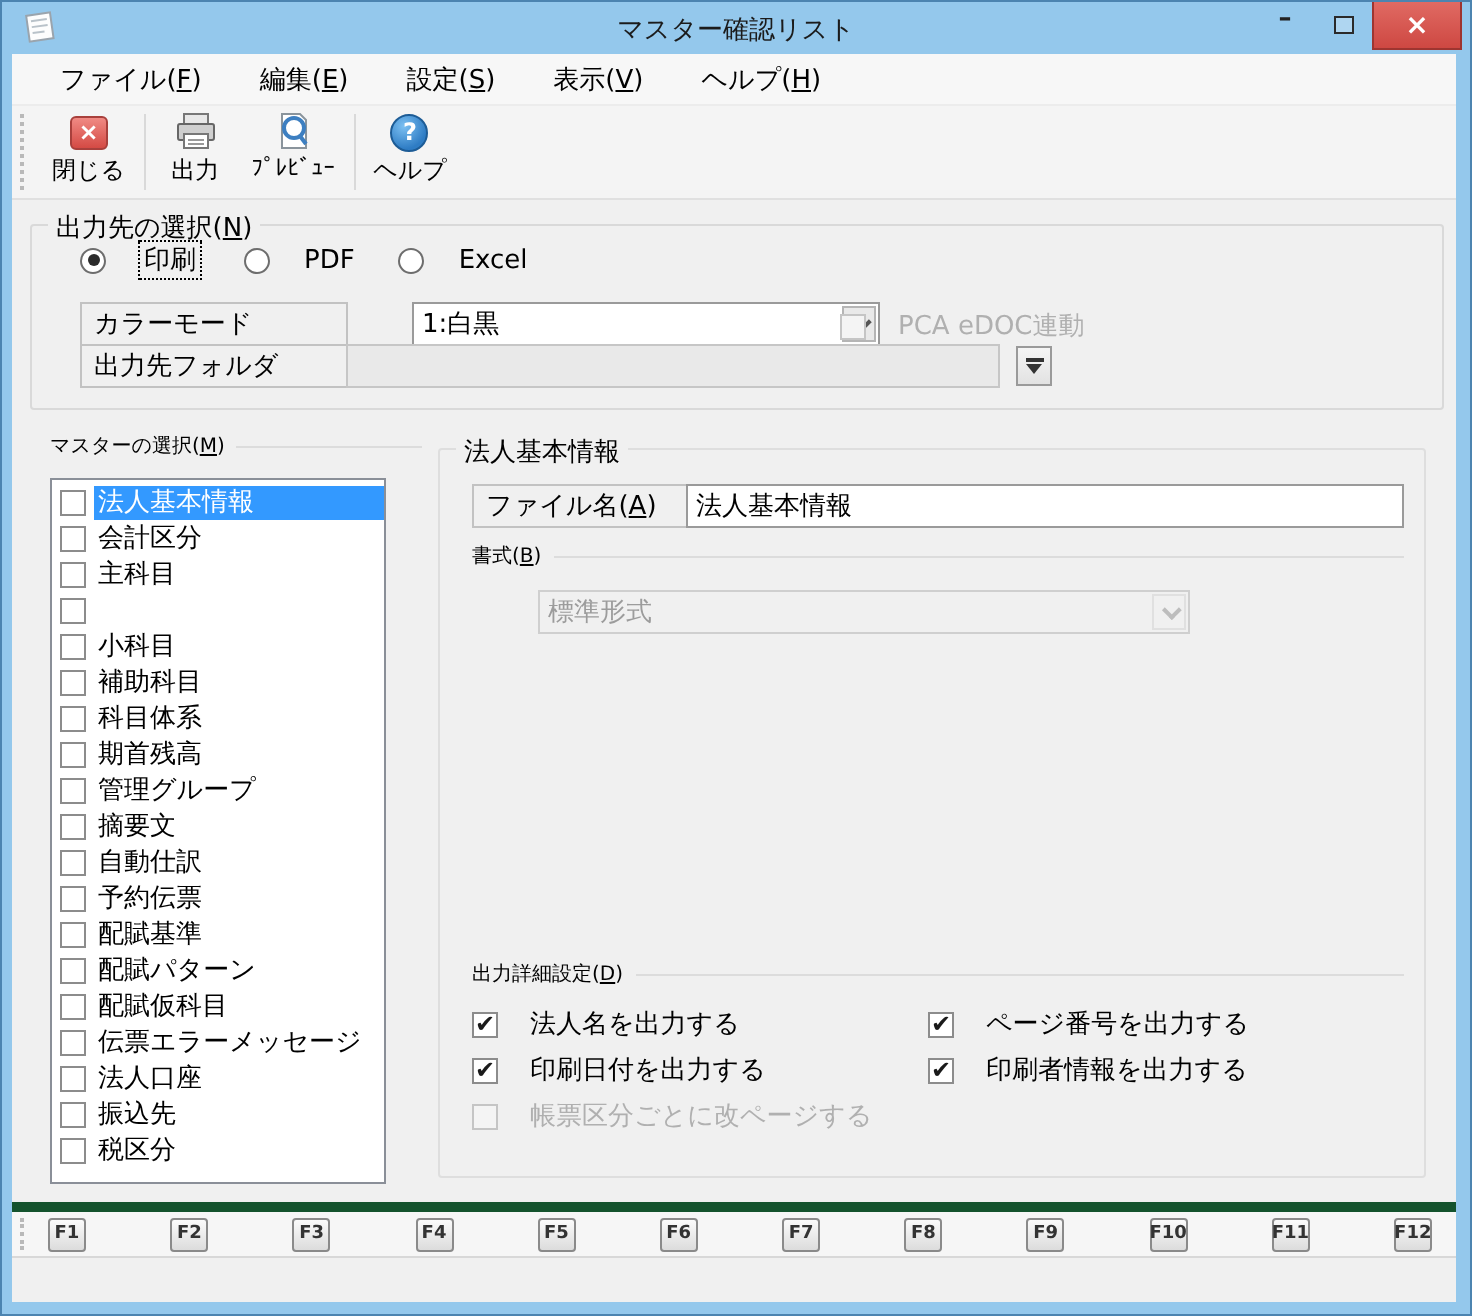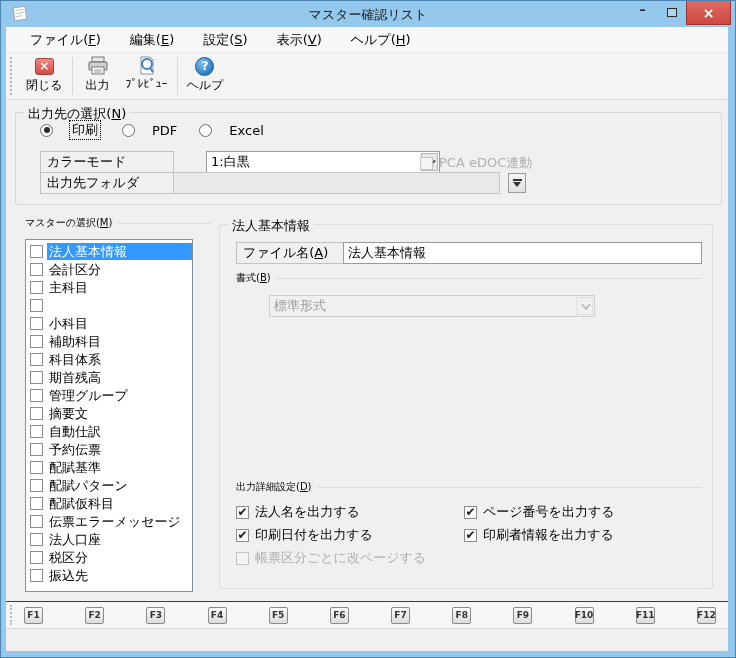--- a/index.html
+++ b/index.html
@@ -45,38 +45,38 @@
   .textbox.disabled { background:#e9e9e9; border-color:#c6c6c6; }
   .combo { position:absolute; height:22px; border:1px solid #9a9a9a; background:#fff; display:flex; align-items:center; padding:0 4px; font-size:13px;margin-left:33px; }
   .combo .arrowbtn { position:absolute; right:1px; top:1px; bottom:1px; width:17px; background:#e9e9e9; border:1px solid #b5b5b5; display:flex; align-items:center; justify-content:center; }
   .chev { width:7px; height:7px; border-right:2px solid #555; border-bottom:2px solid #555; transform:rotate(45deg) translateY(-2px); }
   .combo.disabled { background:#f0f0f0; border-color:#cfcfcf; color:#9c9c9c; }
   .combo.disabled .arrowbtn { background:#f0f0f0; border-color:#e0e0e0; }
   .combo.disabled .chev { border-color:#bdbdbd; }
 
   .checkbox { width:13px; height:13px; border:1px solid #8c8c8c; background:#fff; display:inline-flex; align-items:center; justify-content:center; font-size:12px; line-height:1; color:#1a1a1a; flex:0 0 auto; }
   .checkbox.disabled { border-color:#c5c5c5; background:#f4f4f4; }
-  .check-row { display:flex; align-items:center; gap:6px; font-size:13px;justify-content:space-between; }
+  .check-row { display:flex; align-items:center; gap:16px; font-size:13px;justify-content:space-between; }
   .check-row.disabled { color:#b0b0b0; }
 
   .radio { width:13px; height:13px; border:1px solid #6d6d6d; border-radius:50%; background:#fff; display:inline-flex; align-items:center; justify-content:center; flex:0 0 auto; }
   .radio .dot { width:6px; height:6px; border-radius:50%; background:#2b2b2b; }
   .radio-row { display:flex; align-items:center; gap:17px; font-size:13px; }
   .focusrect { outline:1px dotted #000; padding:0 2px; }
 
   .btn { border:1px solid #8c8c8c; border-radius:2px; background:linear-gradient(#f9f9f9,#e7e7e7); font-size:13px; display:flex; align-items:center; justify-content:center; }
 
   
   .listbox { position:absolute; background:#fff; border:1px solid #8a8f98; overflow:hidden; }
   .list-item { height:18px; display:flex; align-items:center; gap:4px; padding-left:4px; font-size:13px; }
   .list-item .lbl { flex:1; padding:0 2px; line-height:17px; }
   .list-item.selected .lbl { background:#3399ff; color:#fff; }
 
   
-  .fkeybar { height:28px; background:#f6f6f6; border-top:1px solid #14532d; border-bottom:1px solid #d8d8d8; display:flex; align-items:center; }
+  .fkeybar { height:28px; background:#f6f6f6; border-top:5px solid #14532d; border-bottom:1px solid #d8d8d8; display:flex; align-items:center; }
   .fk-handle { width:8px; margin:3px 0 3px 4px; align-self:stretch; border-left:2px dotted #b9b9b9; }
   .fk-row { flex:1; display:flex; justify-content:space-between; padding:0 12px 0 6px; }
   .fkey { width:19px; height:17px; font-size:9px; font-weight:bold; color:#333; border:1px solid #8a8a8a; border-radius:2px; background:linear-gradient(#fbfbfb,#dcdcdc); display:flex; align-items:center; justify-content:center; }
   .statusbar { height:22px; background:#f0f0f0; }
 
   .folder-btn { position:absolute; width:18px; height:20px; border:1px solid #9a9a9a; background:linear-gradient(#f5f5f5,#e2e2e2); display:flex; flex-direction:column; align-items:center; justify-content:center; }
   .dropmark { width:9px; border-top:2px solid #333; padding-top:1px; display:flex; justify-content:center; }
   .dropmark .tri { width:0; height:0; border-left:4px solid transparent; border-right:4px solid transparent; border-top:5px solid #333; }
 </style>
 </head>
@@ -272,25 +272,25 @@
         <div class="list-item">
             <span class="checkbox"></span>
             <span class="lbl">伝票エラーメッセージ</span>
           </div>
         <div class="list-item">
             <span class="checkbox"></span>
             <span class="lbl">法人口座</span>
           </div>
         <div class="list-item">
             <span class="checkbox"></span>
+            <span class="lbl">振込先</span>
+          </div>
+        <div class="list-item">
+            <span class="checkbox"></span>
             <span class="lbl">税区分</span>
-          </div>
-        <div class="list-item">
-            <span class="checkbox"></span>
-            <span class="lbl">振込先</span>
           </div>
       </div>
 
       <div class="groupbox" style="left:213px; top:124px; width:494px; height:365px; border-color:#dedede;">
         <div class="group-label">法人基本情報</div>
 
         <div class="cell-label" style="left:16px; top:17px; width:108px;">
             <span><span>ファイル名(</span><span class="mn">A</span><span>)</span></span>
           </div>
         <div class="textbox" style="left:123px; top:17px; width:359px;">

